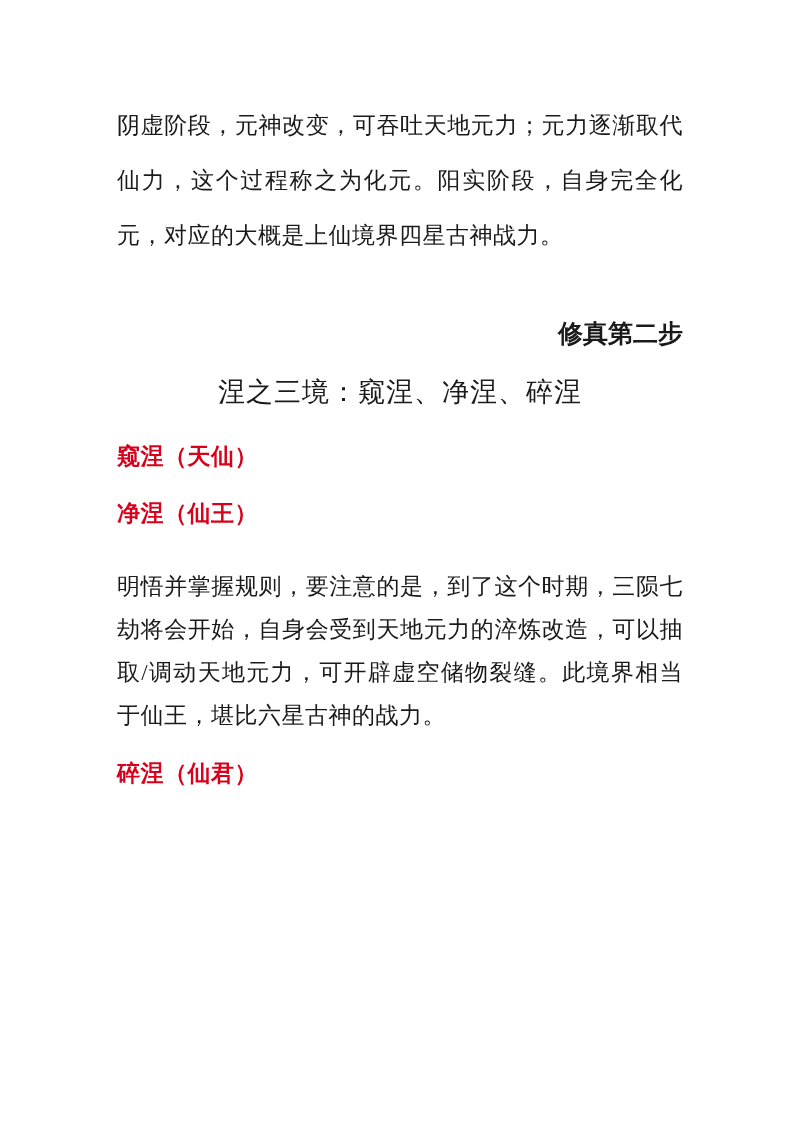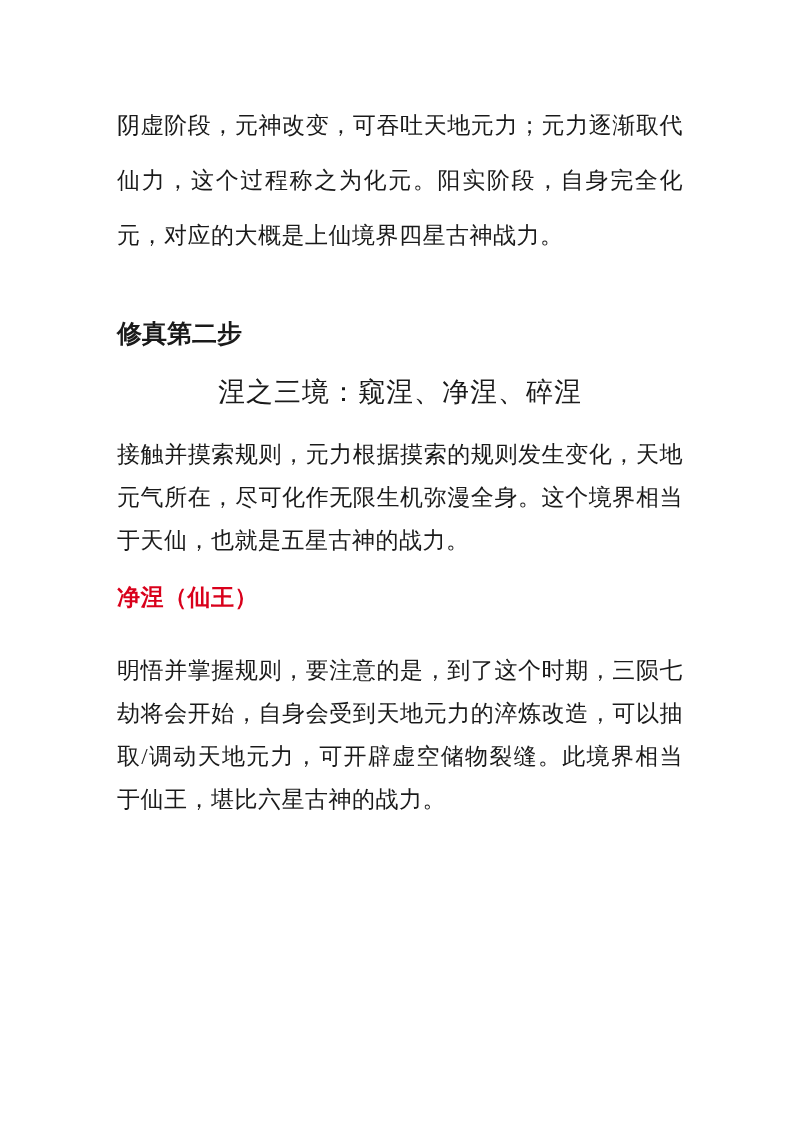--- a/index.html
+++ b/index.html
@@ -26,21 +26,21 @@
     text-align: justify;
     letter-spacing: 0.5px;
   }
   .lh-wide  { line-height: 55px; }
   .lh-tight { line-height: 43px; }
   .doc-title {
     margin: 48px 0 0 0;
     font-size: 25px;
     font-weight: bold;
     line-height: 44px;
-    text-align: left;
+    text-align: right;
     color: var(--text-color, #1a1a1a);
   }
   .doc-subtitle {
     margin: 15px 0 0 0;
     font-size: 27px;
     font-weight: normal;
     line-height: 44px;
     text-align: center;
     letter-spacing: 1px;
     color: var(--text-color, #1a1a1a);
@@ -65,22 +65,23 @@
 <body>
 
 <div class="page">
 
   <p class="para lh-wide">阴虚阶段，元神改变，可吞吐天地元力；元力逐渐取代仙力，这个过程称之为化元。阳实阶段，自身完全化元，对应的大概是上仙境界四星古神战力。</p>
 
   <h1 class="doc-title">修真第二步</h1>
 
   <p class="doc-subtitle">涅之三境：窥涅、净涅、碎涅</p>
 
+  <h2 class="stage-heading m-r1">窥涅（天仙）</h2>
 
-  <p class="para lh-tight m-p2">接触并摸索规则，元力根据摸索的规则发生变化，天地元气所在，尽可化作无限生机弥漫全身。这个境界相当于天仙，也就是五星古神的战力。</p>
 
   <h2 class="stage-heading m-r2">净涅（仙王）</h2>
 
   <p class="para lh-tight m-p3">明悟并掌握规则，要注意的是，到了这个时期，三陨七劫将会开始，自身会受到天地元力的淬炼改造，可以抽取/调动天地元力，可开辟虚空储物裂缝。此境界相当于仙王，堪比六星古神的战力。</p>
 
+  <h2 class="stage-heading m-r3">碎涅（仙君）</h2>
 
 
 </div>
 
 </body></html>

